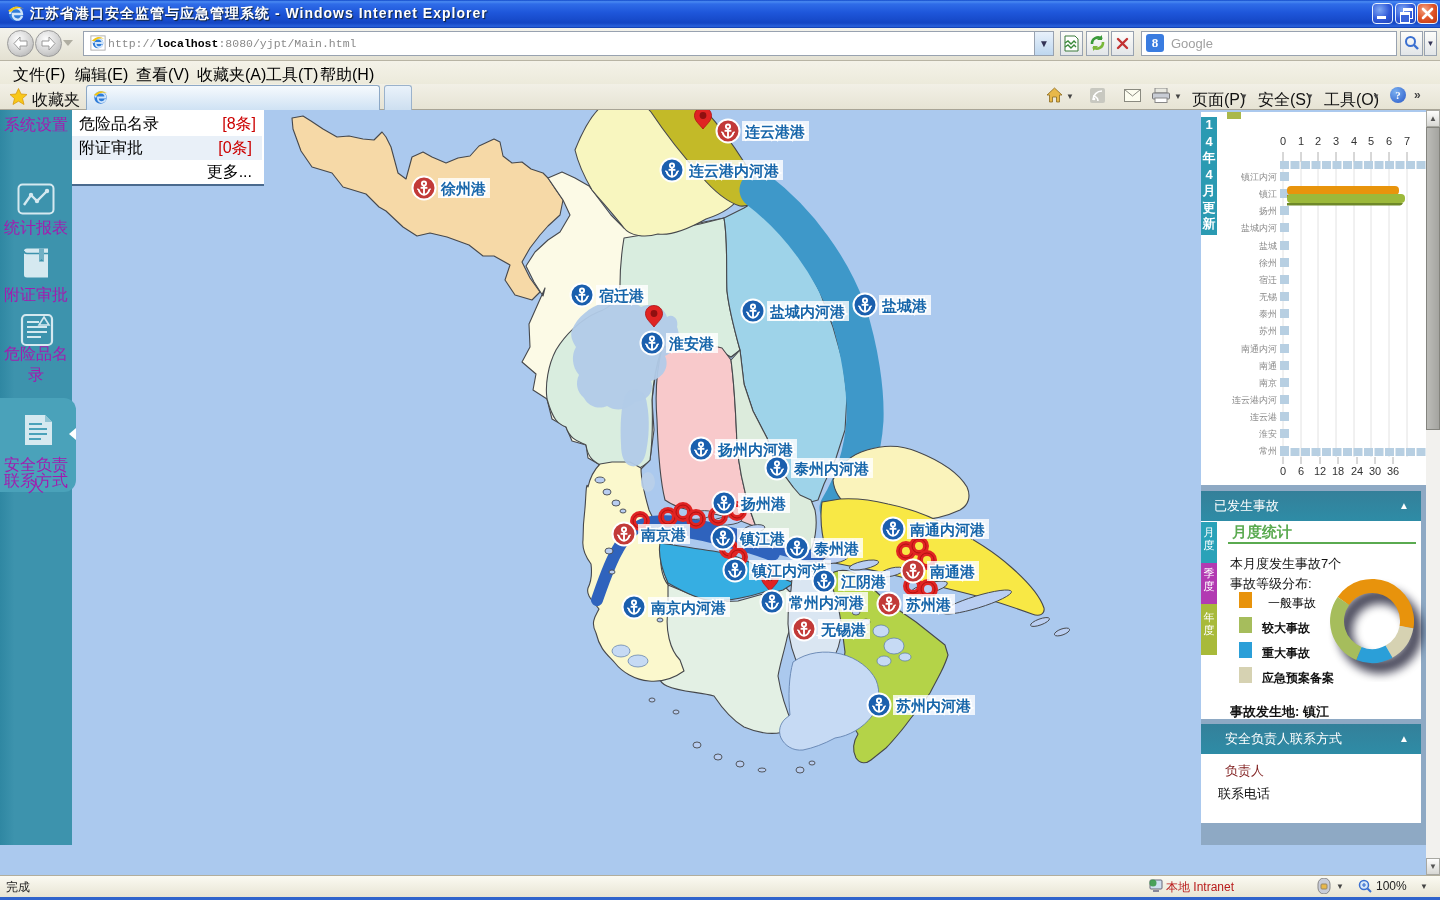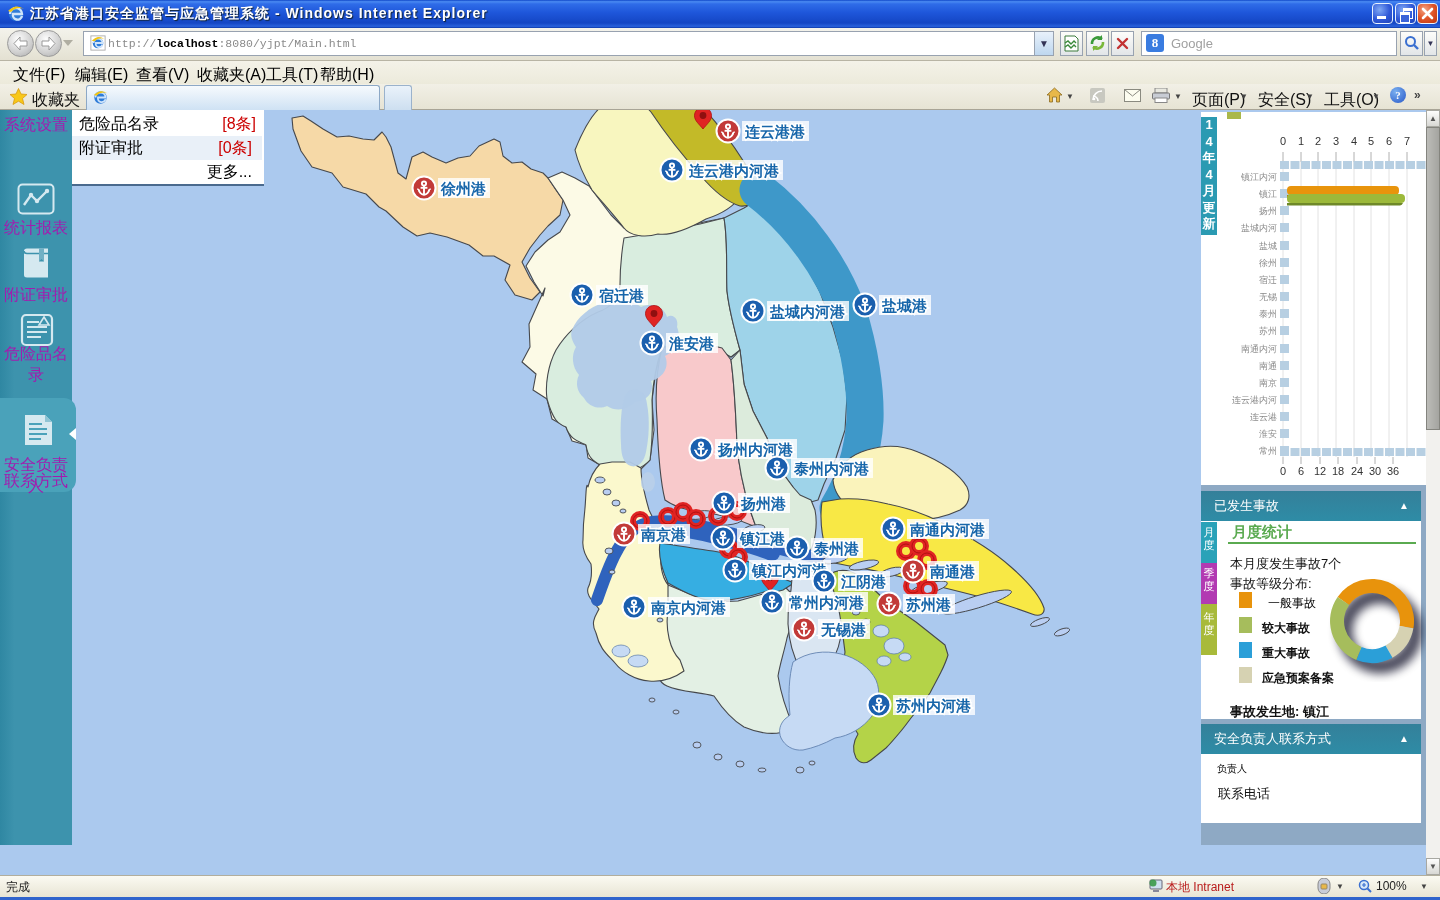--- a/index.html
+++ b/index.html
@@ -546,22 +546,22 @@
 <div class="abs" style="left:61px;top:558px;font-size:12px;font-weight:bold;color:#111">应急预案备案</div>
 <svg class="abs" style="left:119px;top:458px" width="112" height="112" viewBox="0 0 112 112">
         <circle cx="60" cy="61" r="35" fill="none" stroke="#05051e" stroke-width="15" opacity="0.72" style="filter:blur(5px)"></circle>
         <path d="M17.6,26.9 A42,42 0 0 1 93.4,58.3 L79.6,55.9 A28,28 0 0 0 29.1,34.9 Z" fill="#e8930c"></path>
         <path d="M93.4,58.3 A42,42 0 0 1 72.4,87.7 L65.6,75.5 A28,28 0 0 0 79.6,55.9 Z" fill="#d6d2b2"></path>
         <path d="M72.4,87.7 A42,42 0 0 1 36.3,89.9 L41.5,77.0 A28,28 0 0 0 65.6,75.5 Z" fill="#2b9fd8"></path>
         <path d="M36.3,89.9 A42,42 0 0 1 17.6,26.9 L29.1,34.9 A28,28 0 0 0 41.5,77.0 Z" fill="#a6bd5c"></path>
       </svg>
 <div class="abs" style="left:29px;top:591px;font-size:13px;font-weight:bold;color:#111">事故发生地: 镇江</div>
 <div class="abs" id="ctpanel"></div>
-<div class="abs phead" style="top:612px"><span style="margin-left:13px">安全负责人联系方式</span><span style="position:absolute;right:12px;font-size:10px">▲</span></div>
-<div class="abs" style="left:16px;top:650px;font-size:10px;color:#000000">负责人</div>
+<div class="abs phead" style="top:612px"><span style="margin-left:24px">安全负责人联系方式</span><span style="position:absolute;right:12px;font-size:10px">▲</span></div>
+<div class="abs" style="left:24px;top:650px;font-size:13px;color:#7f1d1d">负责人</div>
 <div class="abs" style="left:17px;top:673px;font-size:13px;color:#111">联系电话</div>
 </div>
 <div class="abs" id="sbar">
       <div class="abs sbtn" style="top:0">▲</div>
       <div class="abs" id="sthumb"></div>
       <div class="abs sbtn" style="top:748px">▼</div>
     </div>
 
 <div class="abs" id="statusbar"></div>
 <div class="abs" style="left:6px;top:879px;font-size:12px;color:#222">完成</div>

